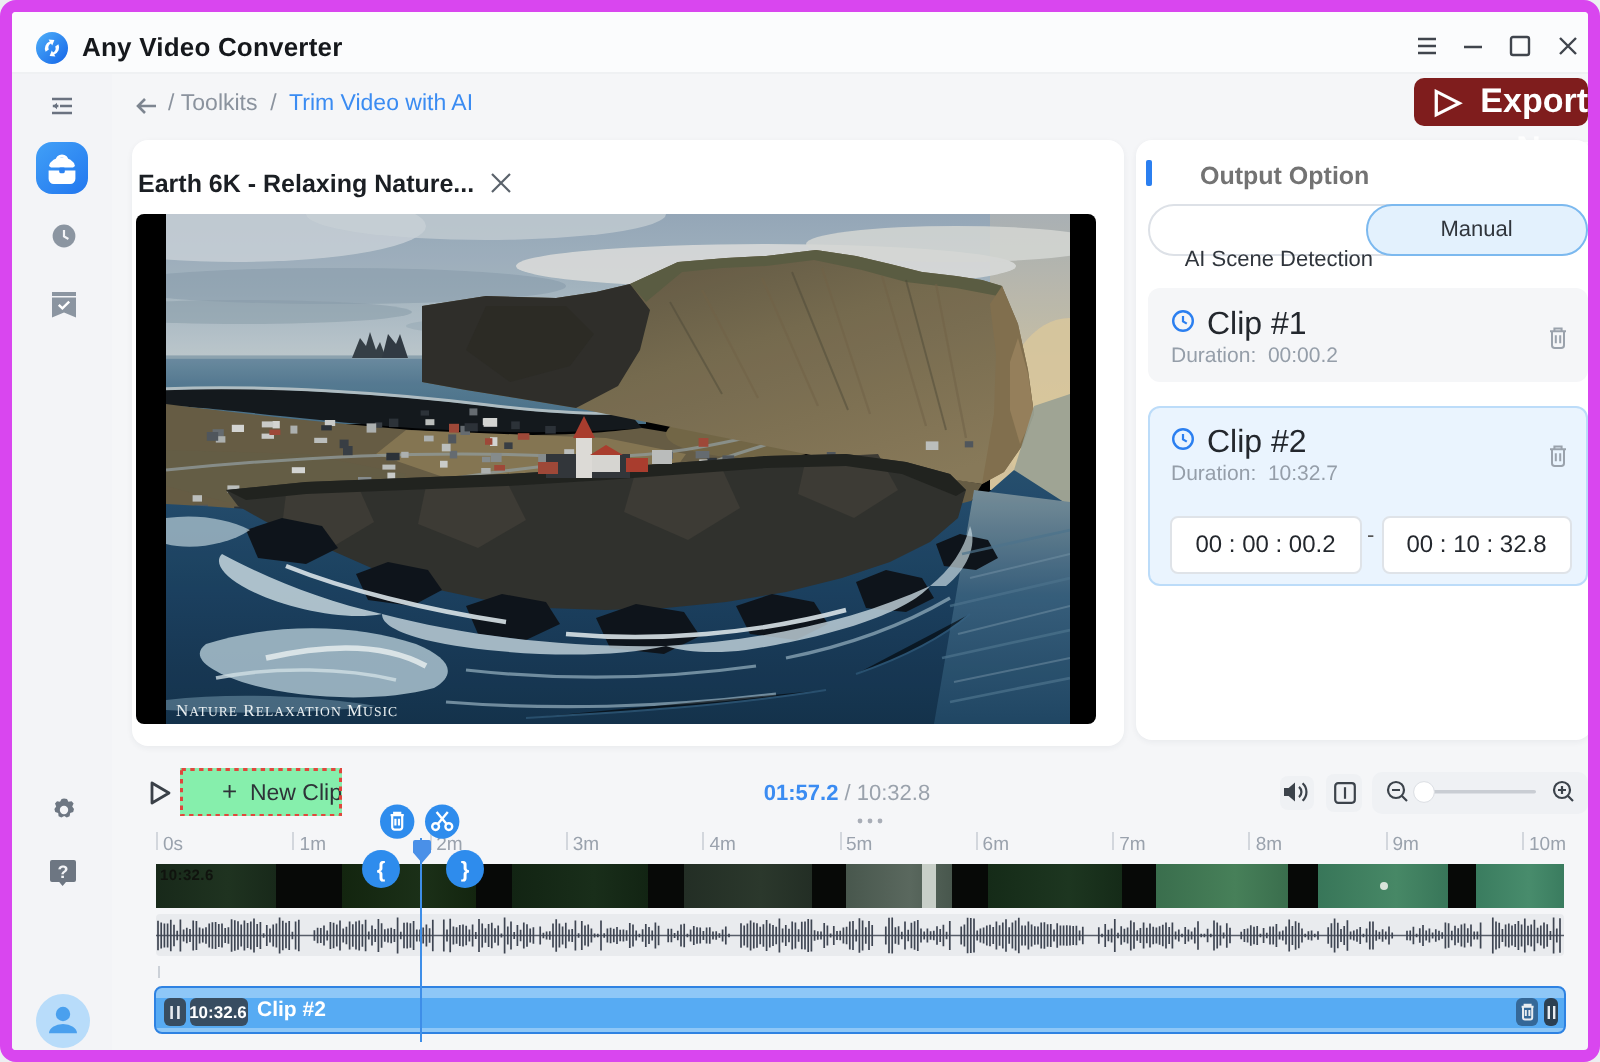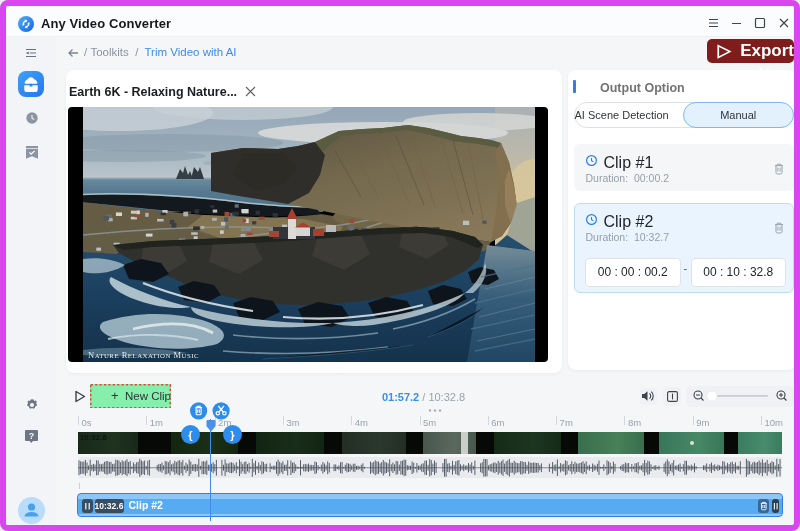--- a/index.html
+++ b/index.html
@@ -24,21 +24,21 @@
   
   #vcard { left:60px; top:64px; width:496px; height:303px; background:#fff; border-radius:8px;
            box-shadow:0 1px 3px rgba(40,50,70,.06); }
   #vtitle { left:3px; top:15px; font-size:12.5px; font-weight:bold; color:#1b1f24; }
   #vbox { left:2px; top:37px; width:480px; height:255px; background:#000; border-radius:4px; overflow:hidden; }
   #rpanel { left:562px; top:64px; width:228px; height:300px; background:#fff; border-radius:8px;
             box-shadow:0 1px 3px rgba(40,50,70,.06); }
   #rphead { left:12px; top:11px; font-size:12.5px; font-weight:bold; color:#737373;margin-left:20px; }
   #rpbar { left:4.5px; top:10px; width:3px; height:13px; background:#2b7ff0; border-radius:1px; }
   #tabs { left:5.5px; top:31.5px; width:219px; height:26px; border:1px solid #dde1e7; border-radius:13px; background:#fff; }
-  #tab1 { left:0; top:0; width:112px; height:24px; line-height:24px; text-align:left; font-size:11px; color:#30353c; }
+  #tab1 { left:0; top:15px; width:112px; height:24px; line-height:24px; text-align:right; font-size:11px; color:#30353c; }
   #tab2 { left:108.5px; top:-1px; width:110.5px; height:26px; line-height:25px; text-align:center; font-size:11px;
           color:#30353c; background:#e3f1fd; border:1px solid #7cb9ef; border-radius:13px; }
   .clipcard { left:5.5px; width:220px; border-radius:6px; }
   #clip1 { top:73.5px; height:47.5px; background:#f5f6f8; }
   #clip2 { top:132.5px; height:90px; background:#eaf4fe; border:1px solid #bcdcf9; }
   .cliptitle { font-size:16px; color:#23272d; font-weight:500;text-align:right; }
   .clipdur { font-size:10.5px; color:#959ea9; }
   .tinput { position:absolute; height:29px; background:#fff; border:1px solid #dfe3e8; border-radius:4px;
             font-size:12px; color:#23272d; text-align:center; line-height:27px; }
   

